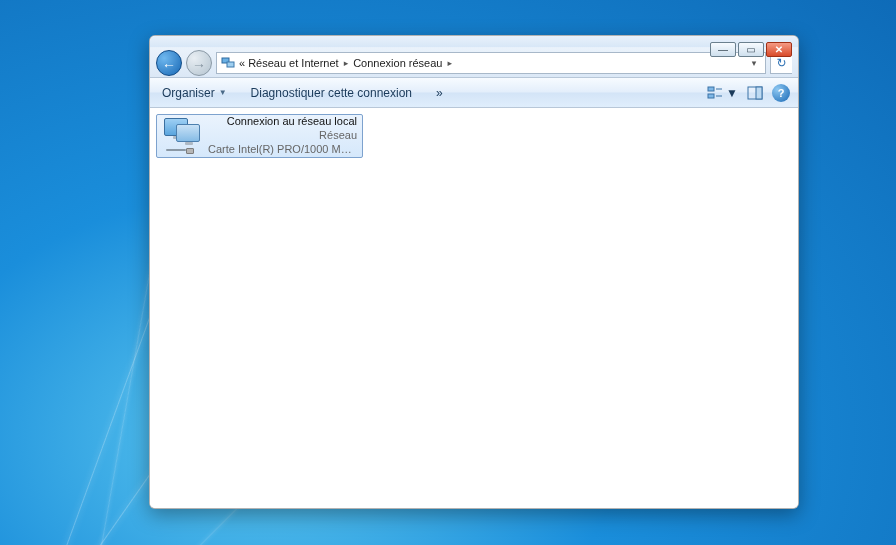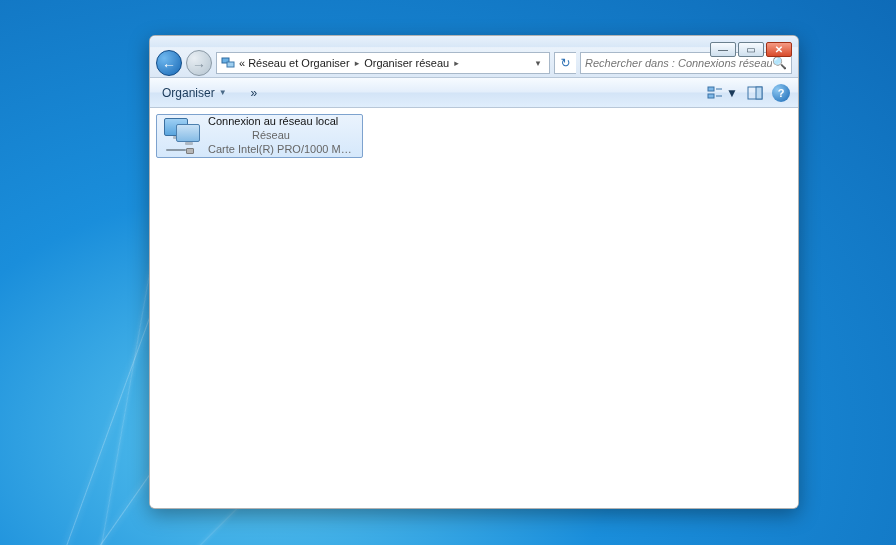--- a/index.html
+++ b/index.html
@@ -74,21 +74,21 @@
   color:#1a3a5a;
   font-size:12px;
 }
 .toolbtn { display:flex; align-items:center; gap:4px; padding:2px 4px; cursor:default;text-align:right; }
 .toolbtn .dd { font-size:8px; color:#4a6a88; }
 .tool-right { margin-left:auto; display:flex; align-items:center; gap:8px; }
 .viewbtn { display:flex; align-items:center; gap:2px; }
 .viewicon { width:18px; height:18px; display:flex; align-items:center; justify-content:center; font-size:13px; color:#3869a0; }
 .helpbtn { width:18px; height:18px; border-radius:50%; background: radial-gradient(circle at 30% 30%, #8ec8f2, #1767b4); color:#fff; display:flex; align-items:center; justify-content:center; font-weight:bold; font-size:11px; }
 
-.content { flex:1; background:#fff; padding:6px; overflow:auto; }
+.content { flex:1; background:#fff; padding:6px; overflow:auto;text-align:right; }
 .item {
   width:207px; height:44px;
   border:1px solid #7da2ce;
   background: linear-gradient(#eaf3fd,#d5e8fb);
   border-radius:2px;
   display:flex; align-items:center;
   padding:3px 5px; gap:6px;
 }
 .item-icon { width:40px; height:36px; position:relative; flex-shrink:0; }
 .monitor { position:absolute; left:2px; top:0; width:24px; height:18px; background:linear-gradient(#9fd0f4,#5aa5de); border:1px solid #3a6fa0; border-radius:2px; }
@@ -132,41 +132,40 @@
       </div>
 
     <div class="breadcrumb">
       <span class="bcicon">
         <svg width="16" height="16" viewBox="0 0 16 16">
             <rect x="2" y="3" width="7" height="5" fill="#6ab0e4" stroke="#2e6aa0"></rect>
             <rect x="7" y="7" width="7" height="5" fill="#9fcff0" stroke="#3c78ac"></rect>
           </svg>
       </span>
       <span class="bctext">«</span>
-      <span class="bctext">Réseau et Organiser</span>
+      <span class="bctext">Réseau et Internet</span>
       <span class="bcchev">▸</span>
-      <span class="bctext">Organiser réseau</span>
+      <span class="bctext">Connexion réseau</span>
       <span class="bcchev">▸</span>
       <span class="bcdrop">▾</span>
     </div>
 
     <div class="refresh">
       <span>↻</span>
     </div>
 
-    <div class="searchbox">
-      <input type="text" placeholder="Rechercher dans : Connexions réseau" style="">
-      <span class="searchicon">🔍</span>
-    </div>
   </div>
 
   <div class="toolbar">
     <div class="toolbtn">
       <span>Organiser</span>
       <span class="dd">▼</span>
+    </div>
+    <div class="toolbtn">
+      <span>Diagnostiquer cette connexion</span>
     </div>
     <div class="toolbtn">
       <span>»</span>
     </div>
 
     <div class="tool-right">
       <div class="viewbtn">
         <span class="viewicon">
           <svg width="16" height="16" viewBox="0 0 16 16">
               <rect x="1" y="2" width="6" height="4" fill="#7fb7e6" stroke="#3b72a6"></rect>

